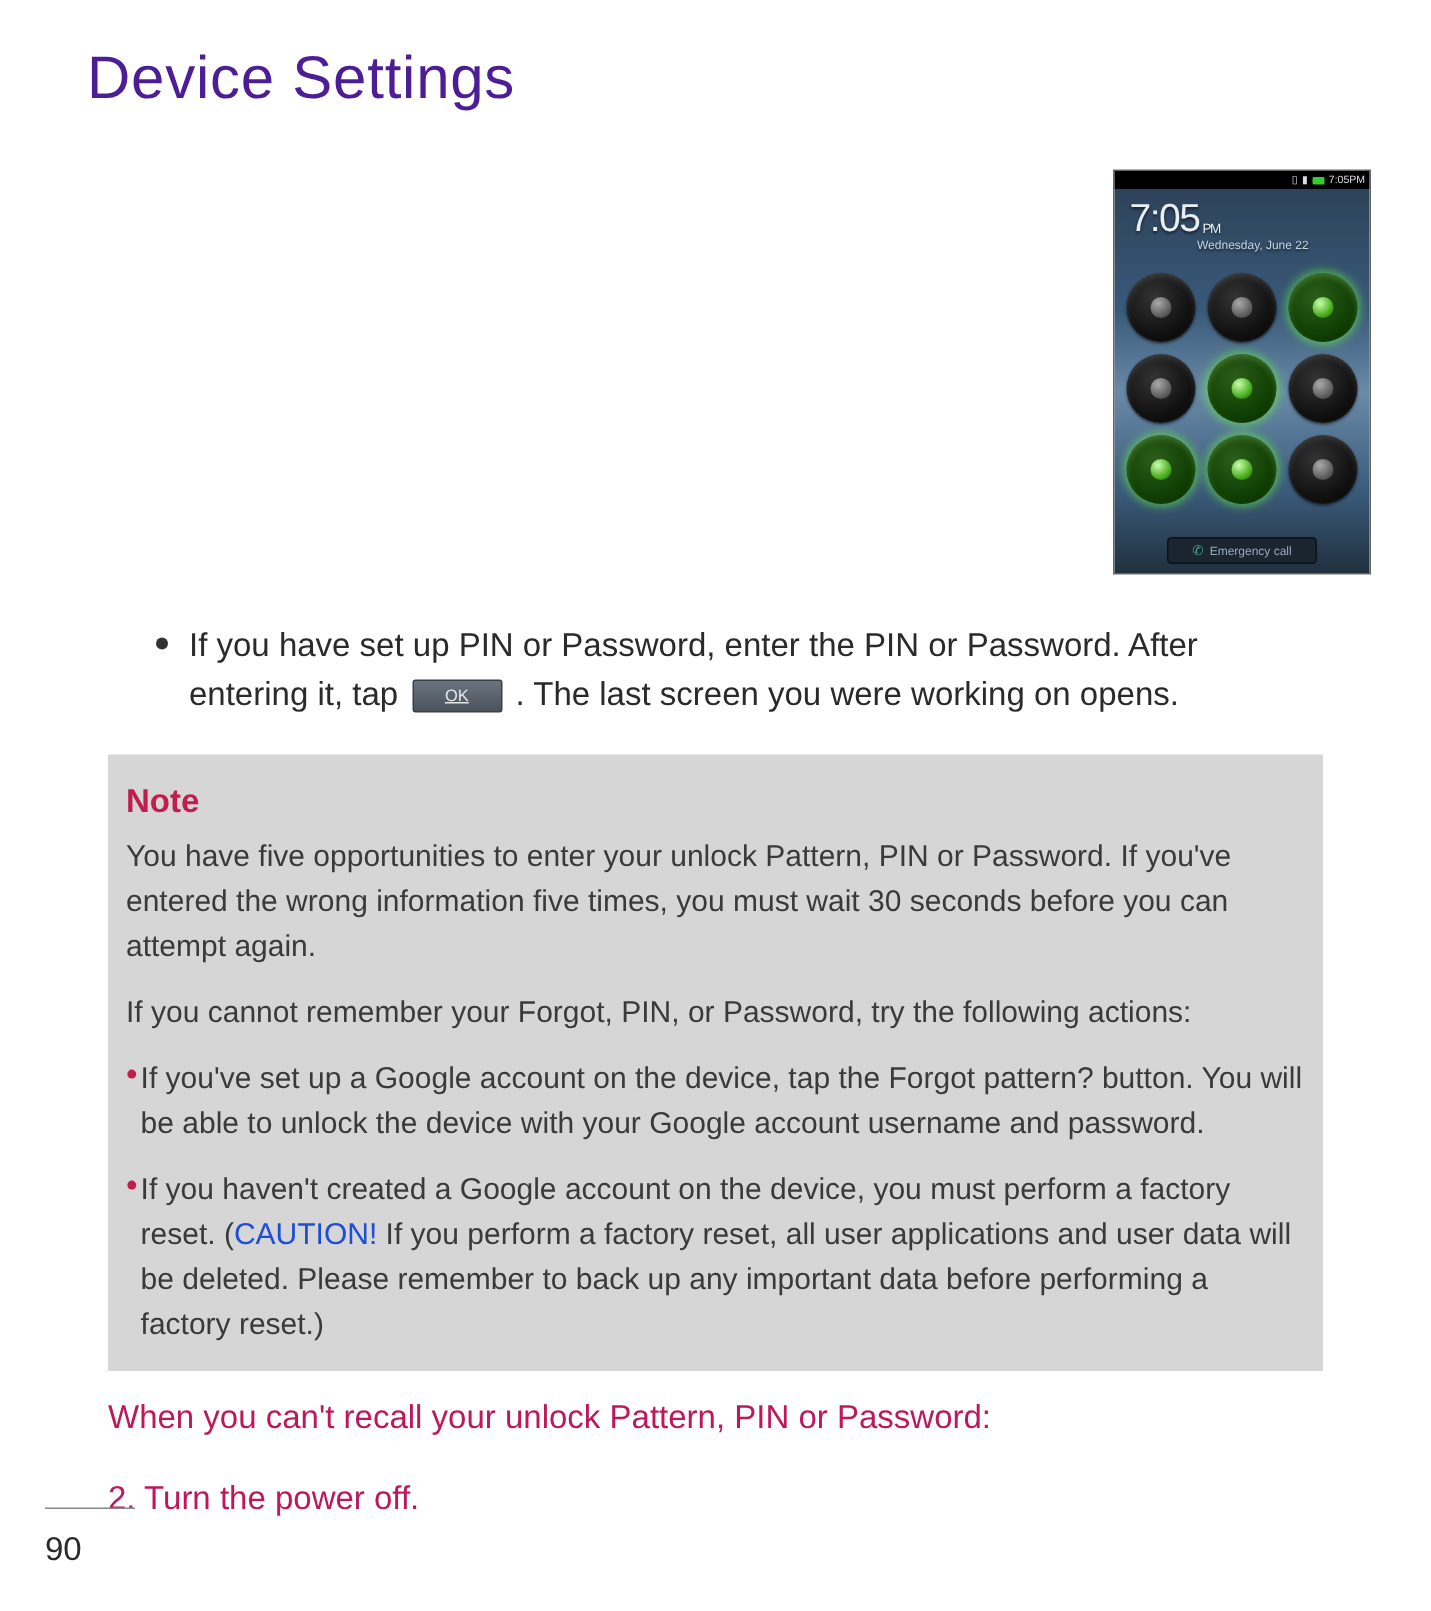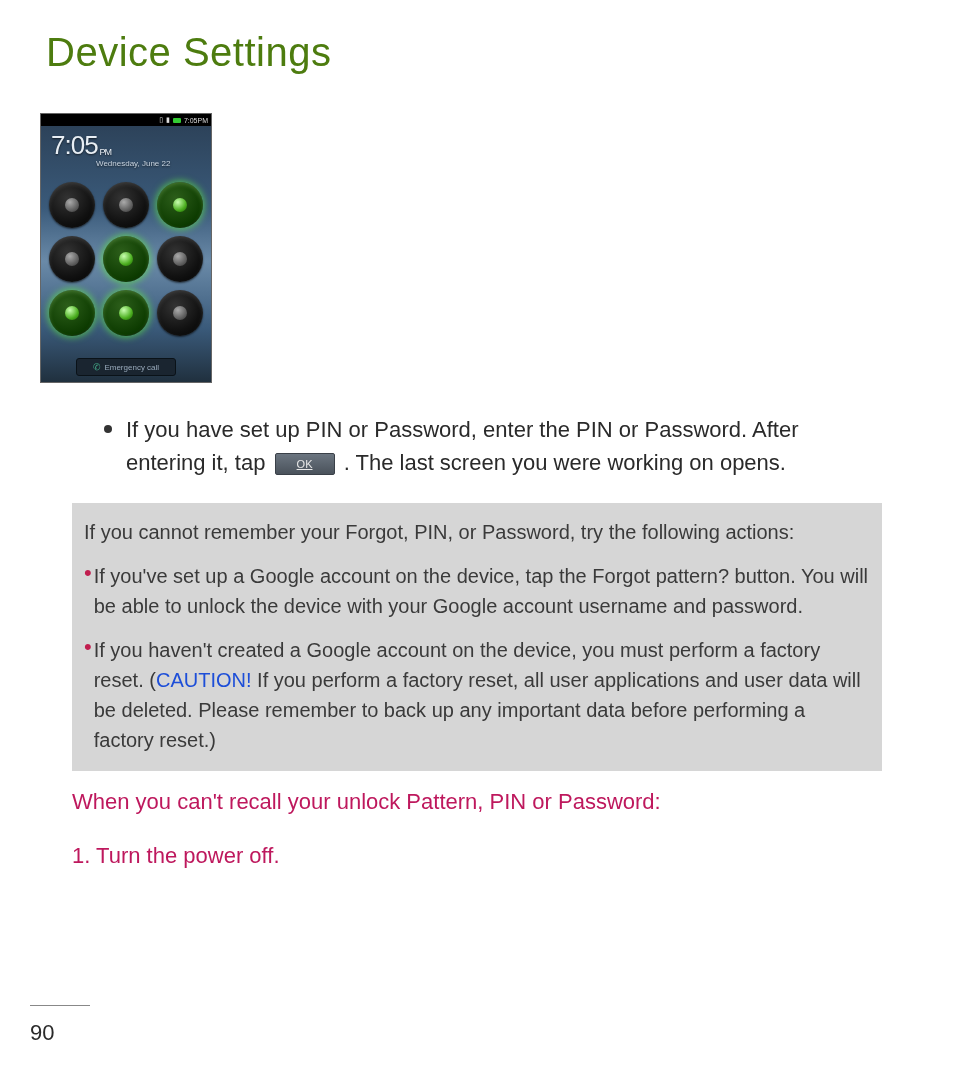--- a/index.html
+++ b/index.html
@@ -8,30 +8,30 @@
     height: 1074px;
     background: #ffffff;
     font-family: "Trebuchet MS", "Lucida Sans", sans-serif;
     color: #3a3a3a;
     position: relative;
     padding: 30px 40px 0 40px;
   }
   .page-title {
     font-size: 40px;
     font-weight: 400;
-    color: #4d7c0f;
+    color: #4c1d95;
     font-family: "Trebuchet MS", sans-serif;
     margin-bottom: 38px;
-    margin-left: 6px;
+    margin-left: 18px;
     letter-spacing: 0.5px;
   }
   .phone-wrap {
     width: 100%;
     display: flex;
-    justify-content: flex-start;
+    justify-content: flex-end;
     margin-bottom: 30px;
   }
   .phone {
     width: 172px;
     height: 270px;
     background: linear-gradient(#2b3f55 0%, #3a5a7a 35%, #6a8aa8 55%, #3a5a7a 80%, #20303e 100%);
     border: 1px solid #666;
     position: relative;
     overflow: hidden;
   }
@@ -237,32 +237,34 @@
 <div class="bullet-para">
   <div class="dot"></div>
   <div class="text">
     <span>If you have set up PIN or Password, enter the PIN or Password. After entering it, tap </span>
     <span class="ok-btn">OK</span>
     <span>. The last screen you were working on opens.</span>
   </div>
 </div>
 
 <div class="note-box">
+  <div class="note-title">Note</div>
+  <p>You have five opportunities to enter your unlock Pattern, PIN or Password. If you've entered the wrong information five times, you must wait 30 seconds before you can attempt again.</p>
   <p>If you cannot remember your Forgot, PIN, or Password, try the following actions:</p>
   <div class="note-bullet">
     <span class="nb-dot">•</span>
     <span class="nb-text">If you've set up a Google account on the device, tap the Forgot pattern? button. You will be able to unlock the device with your Google account username and password.</span>
   </div>
   <div class="note-bullet" style="margin-bottom:0;">
     <span class="nb-dot">•</span>
     <span class="nb-text">
       <span>If you haven't created a Google account on the device, you must perform a factory reset. (</span><span class="caution">CAUTION!</span><span> If you perform a factory reset, all user applications and user data will be deleted. Please remember to back up any important data before performing a factory reset.)</span>
     </span>
   </div>
 </div>
 
 <p class="after-text">When you can't recall your unlock Pattern, PIN or Password:</p>
-<p class="after-text">1. Turn the power off.</p>
+<p class="after-text">2. Turn the power off.</p>
 
 <div class="footer">
   <div class="line"></div>
   <span>90</span>
 </div>
 
 </body></html>

